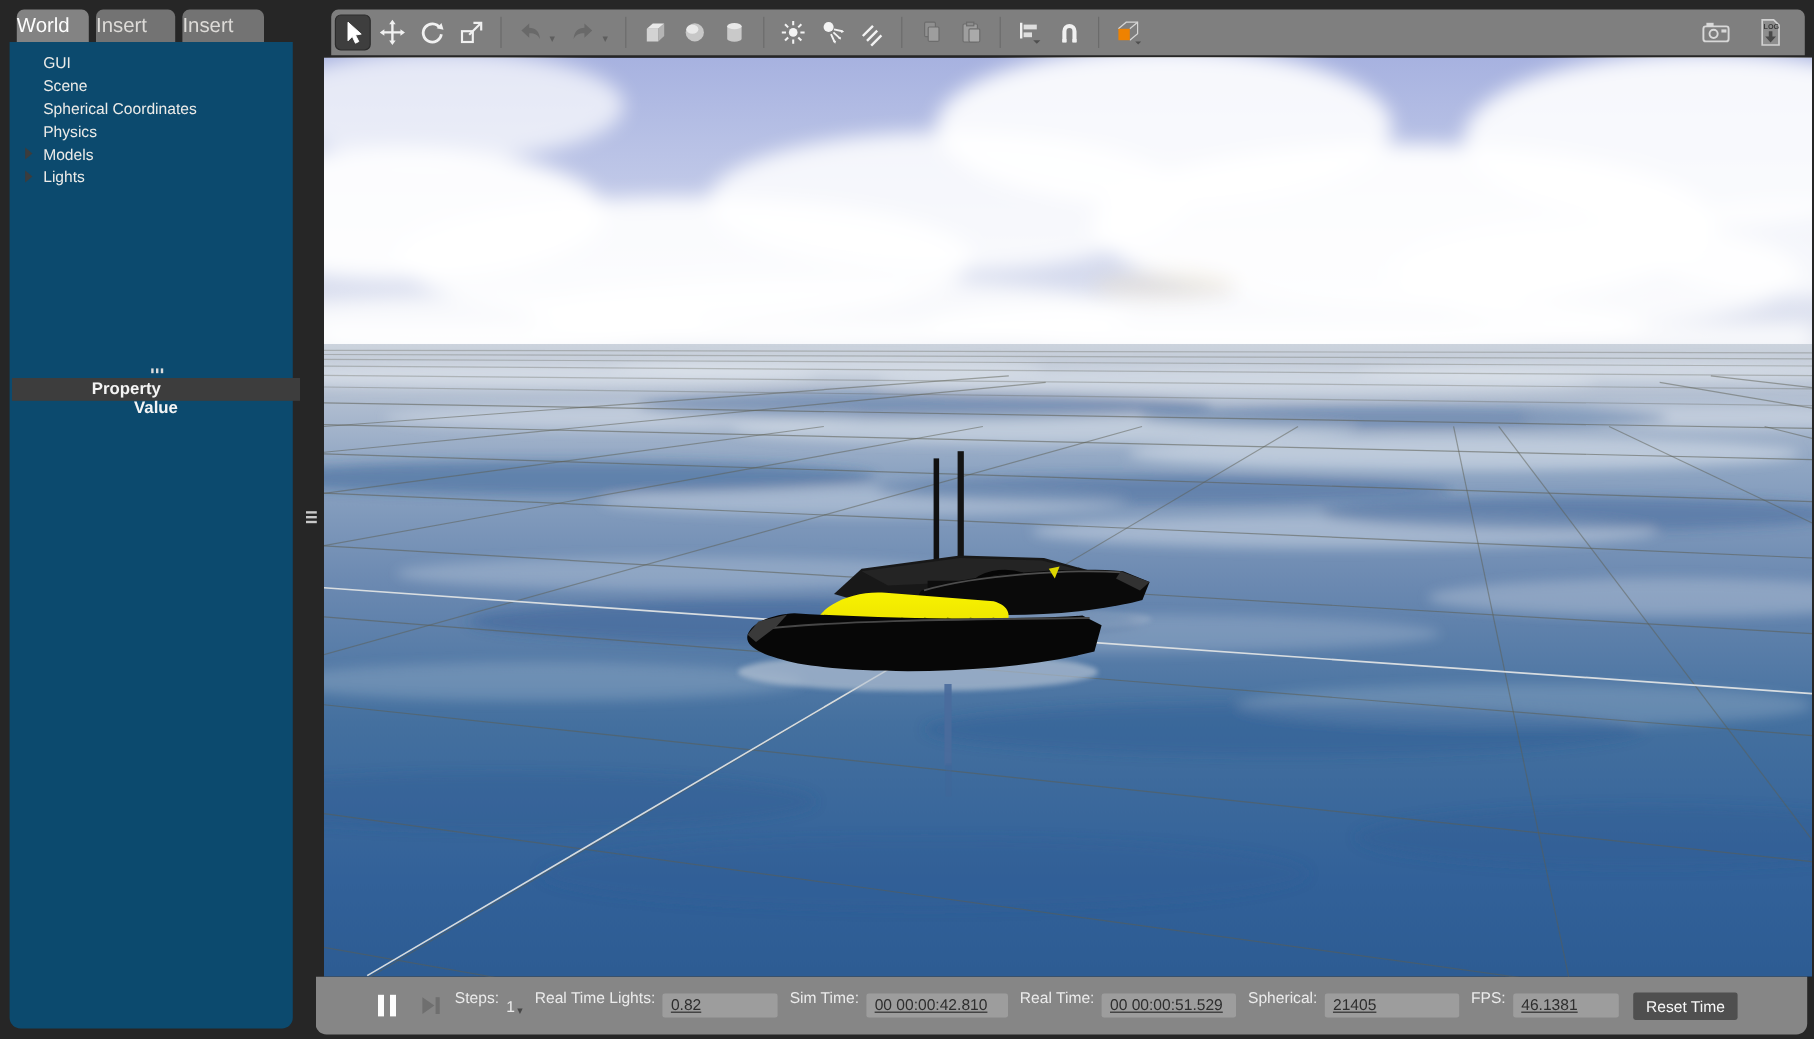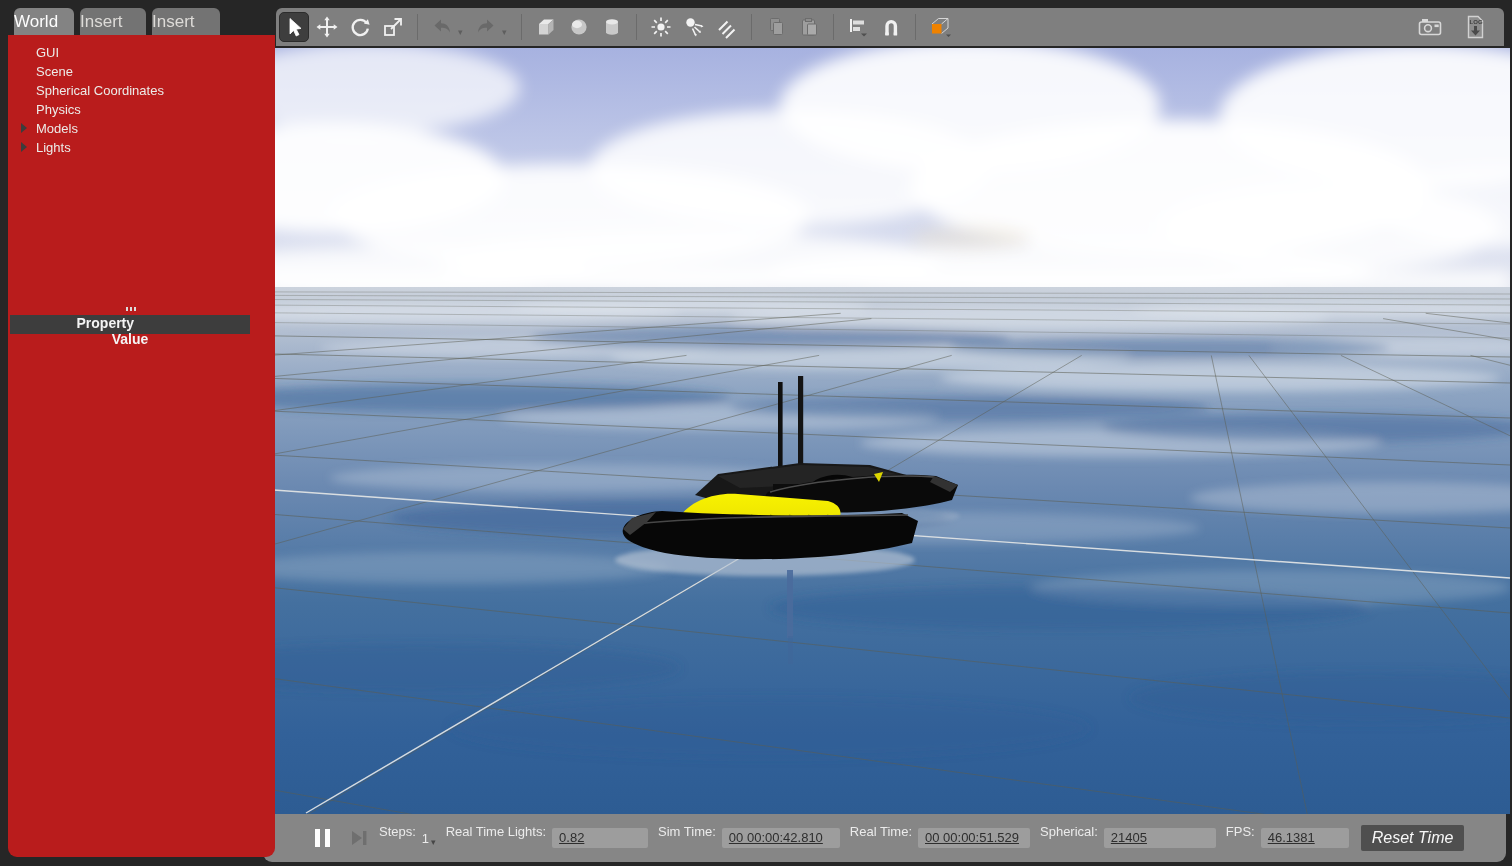--- a/index.html
+++ b/index.html
@@ -4,22 +4,22 @@
 <style>
   html,body{margin:0;padding:0;background:#1e1e1e;}
   #app{position:relative;width:1512px;height:866px;background:#262626;
        font-family:"Liberation Sans",sans-serif;overflow:hidden;}
   
   .tab{position:absolute;top:8px;height:27px;line-height:27px;
        font-size:17px;color:#e9e7e4;border-radius:6px 6px 0 0;cursor:default;}
   .tab.active{background:#838383;color:#fdfdfd;z-index:3;}
   .tab.inactive{background:#737373;color:#dddbd8;}
   
-  #side-panel{position:absolute;left:8px;top:35px;width:267px;height:822px;
-              background:#b91c1c;border-radius:0 0 9px 9px;z-index:2;}
+  #side-panel{position:absolute;left:8px;top:35px;width:236px;height:822px;
+              background:#0c4a6e;border-radius:0 0 9px 9px;z-index:2;}
   .tree-item{position:relative;padding-left:28px;height:19px;line-height:19px;
              font-size:13px;color:#ecebe8;}
   .tree-arrow{position:absolute;left:13px;top:4px;width:0;height:0;
               border-left:6px solid #3c3c3c;border-top:5px solid transparent;
               border-bottom:5px solid transparent;}
   #tree{padding-top:8px;}
   #prop-splitter{position:absolute;left:116px;top:272px;width:14px;height:5px;
                  display:flex;gap:2px;justify-content:center;}
   #prop-splitter i{width:2px;height:4px;background:#dcdcdc;display:block;}
   #prop-header{position:absolute;left:2px;top:280px;width:240px;height:19px;
@@ -48,21 +48,21 @@
              background:#868686;border-radius:0 0 9px 9px;display:flex;
              align-items:center;font-size:13px;color:#ebebeb;white-space:nowrap;}
   .sb-label{margin:0 6px 14px 10px;}
   .sb-box{background:#9d9d9d;color:#2e2e2e;border-radius:2px;height:20px;
           line-height:20px;padding-left:7px;box-sizing:border-box;text-decoration:underline;}
   #pause-btn{margin-left:52px;display:flex;gap:5px;width:16px;height:18px;}
   #pause-btn i{width:5px;height:18px;background:#fdfdfd;display:block;}
   #step-btn{margin-left:18px;display:flex;align-items:center;}
   #steps-caret{font-size:9px;color:#474747;margin:8px 0 0 2px;}
   #reset-btn{margin-left:12px;background:#4f4f4f;color:#f7f7f7;border-radius:2px;
-             padding:4px 11px;font-size:16px;font-style:italic;}
+             padding:4px 11px;font-size:13px;}
 </style>
 </head>
 <body>
 
 <div id="app">
 
   <div class="tab active" style="left:14px;width:60px;">World</div>
   <div class="tab inactive" style="left:80px;width:66px;">Insert</div>
   <div class="tab inactive" style="left:152px;width:68px;">Insert</div>
 

